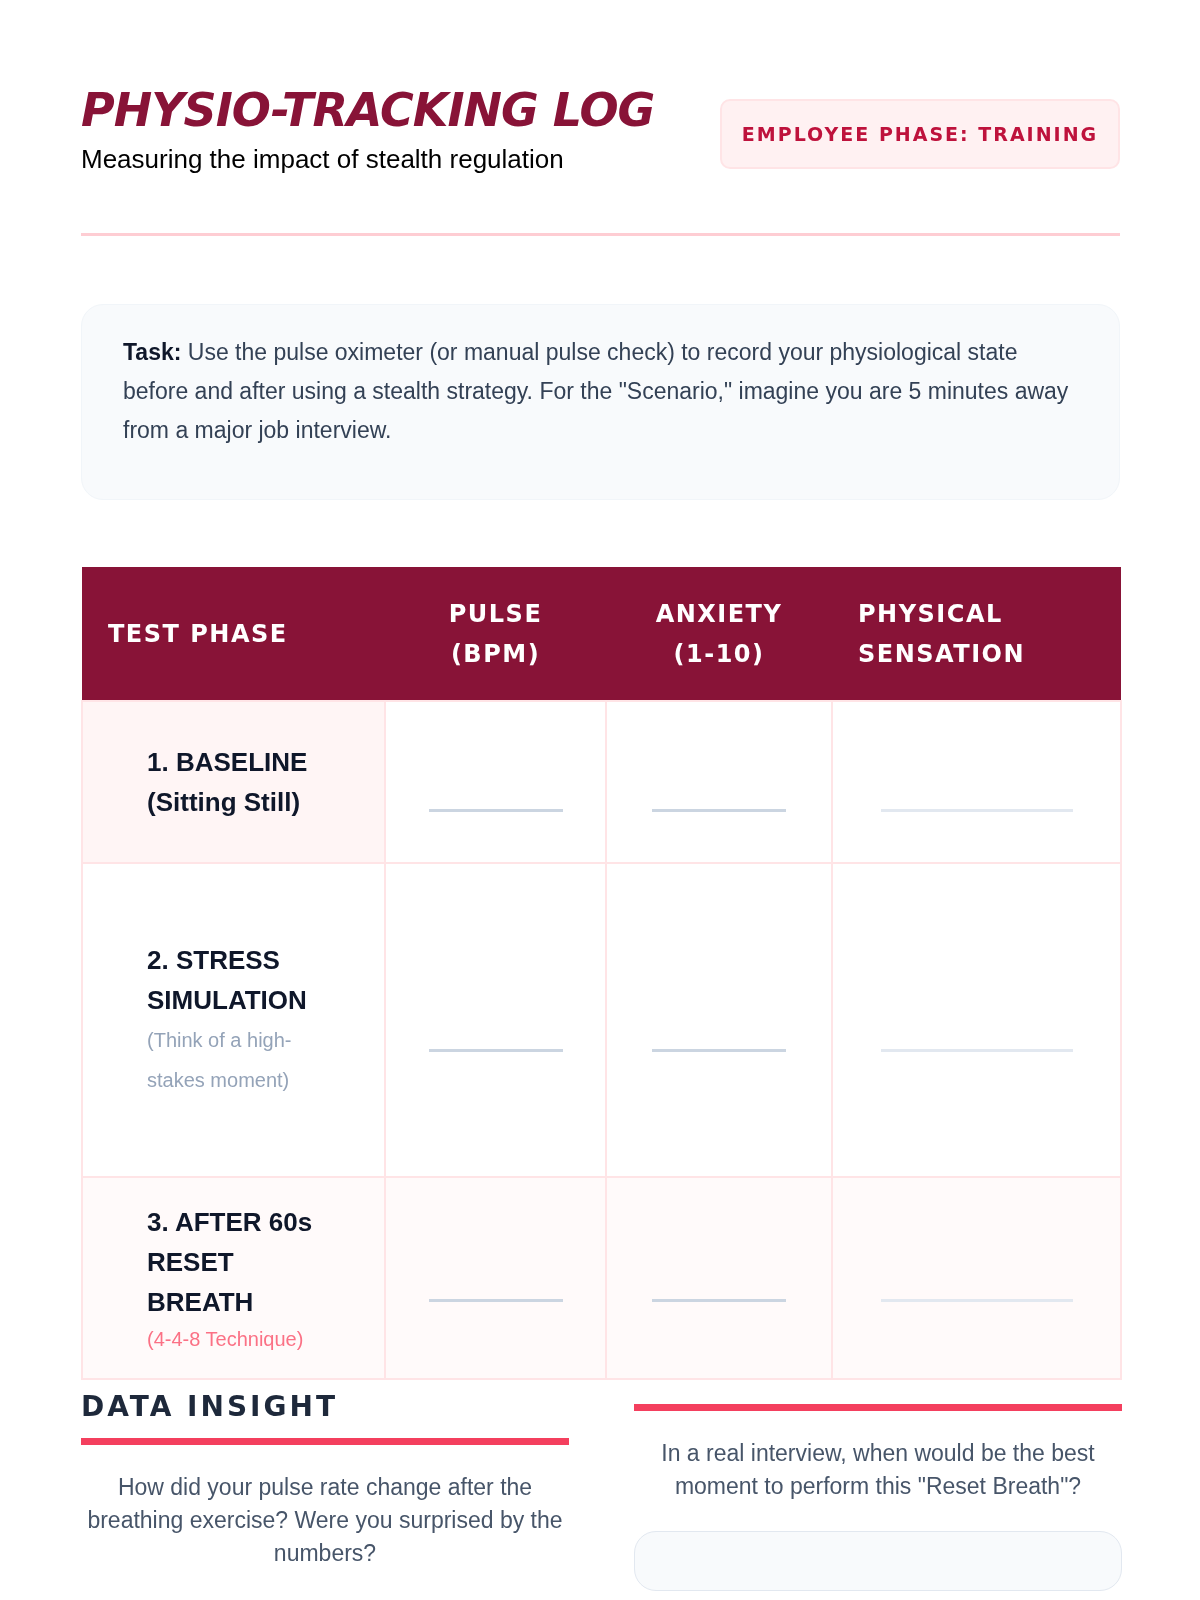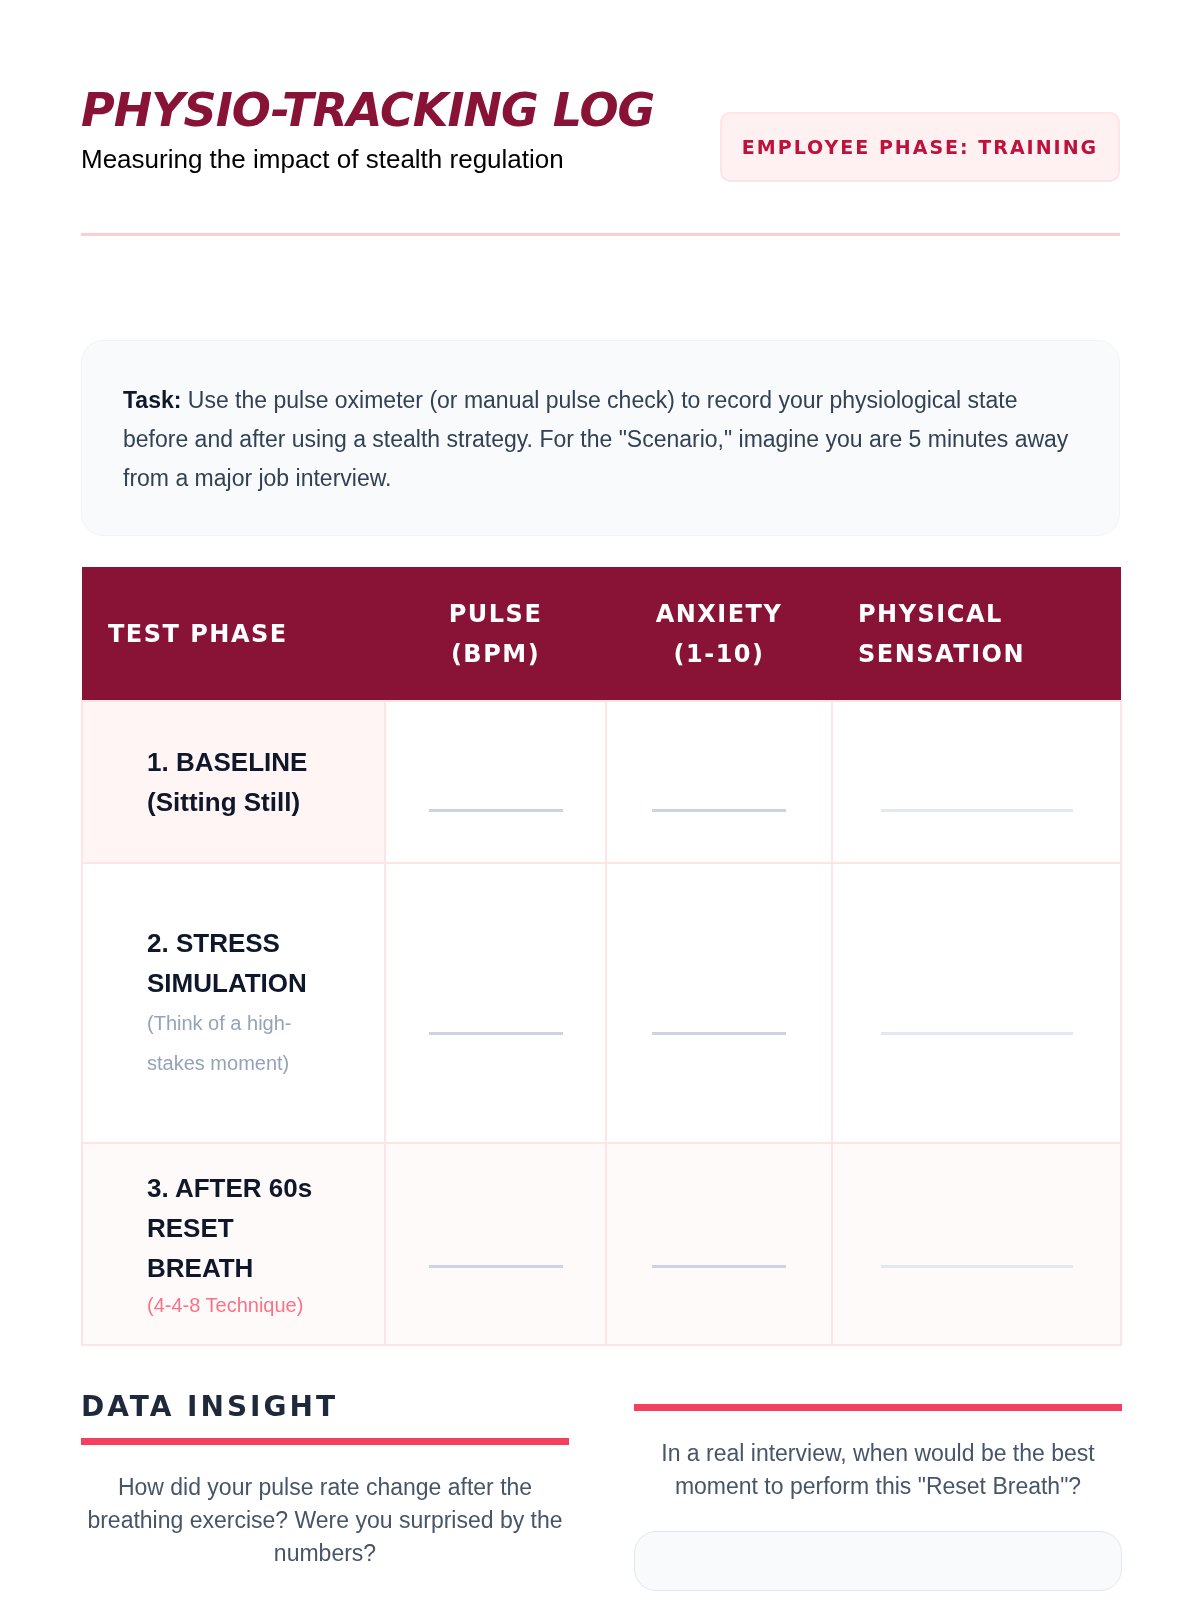--- a/index.html
+++ b/index.html
@@ -14,54 +14,53 @@
     position: absolute; left: 0; top: 0;
     font-family: "DejaVu Sans", sans-serif; font-weight: 900; font-style: italic;
     font-size: 46px; letter-spacing: -1px; color: #881337; line-height: 56px;
     white-space: nowrap;
   }
   .subtitle {
     position: absolute; left: 0; top: 60px;
     font-size: 26px; color: #000000; line-height: 34px; white-space: nowrap;
   }
   .phase-badge {
-    position: absolute; right: 0; top: 30px; width: 400px; height: 70px;
+    position: absolute; right: 0; top: 17px; width: 400px; height: 70px;
     background: #fff1f2; border: 2px solid #ffe4e6; border-radius: 10px;
     display: flex; align-items: center; justify-content: center;
     font-family: "DejaVu Sans", sans-serif; font-weight: 700; font-size: 19px;
     letter-spacing: 2px; color: #be123c;
   }
   .header-rule { position: absolute; left: 0; top: 233px; width: 1039px; height: 3px; background: #fecdd3; }
 
   
   .task-box {
     position: absolute; left: 0; top: 304px; width: 1039px; height: 196px;
     background: #f8fafc; border: 1.5px solid #f1f5f9; border-radius: 22px;
-    padding: 40px 40px 0 41px;
-    margin-top: 36px;
+    padding: 28px 40px 0 41px;
   }
   .task-text { font-size: 23px; line-height: 39px; color: #334155; }
   .task-text b { color: #0f172a; font-weight: 700; }
 
   
   .log-table {
     position: absolute; left: 0; top: 567px; width: 1039px;
     border-collapse: collapse; table-layout: fixed;
   }
   .log-table th {
     background: #881337; color: #ffffff;
     font-family: "DejaVu Sans", sans-serif; font-weight: 700; font-size: 24px;
     letter-spacing: 1.5px; line-height: 40px; height: 134px; padding: 0 26px;
     text-transform: uppercase;
   }
   .log-table th.left { text-align: left; }
   .log-table th.center { text-align: center; }
   .log-table td { border: 2px solid #ffe4e6; vertical-align: middle; padding: 0; }
   .row-1 td { height: 162px; }
-  .row-2 td { height: 280px; }
+  .row-2 td { height: 314px; }
   .row-3 td { height: 202px; background: #fffafa; }
   .row-1 td.phase-cell { background: #fff5f5; }
   .phase-cell { padding: 0 64px !important; }
   .phase-name { font-size: 26px; font-weight: 700; color: #0f172a; line-height: 40px; }
   .phase-note-gray { font-size: 20px; color: #94a3b8; line-height: 40px; }
   .phase-note-pink { font-size: 20px; color: #fb7185; line-height: 30px; margin-top: 2px; }
   .entry-line { height: 3px; background: #cbd5e1; margin: 56px auto 0; width: 134px; }
   .wide .entry-line { width: 192px; background: #e2e8f0; }
   .row-2 .entry-line { margin-top: 60px; }
   .row-3 .entry-line { margin-top: 44px; }

